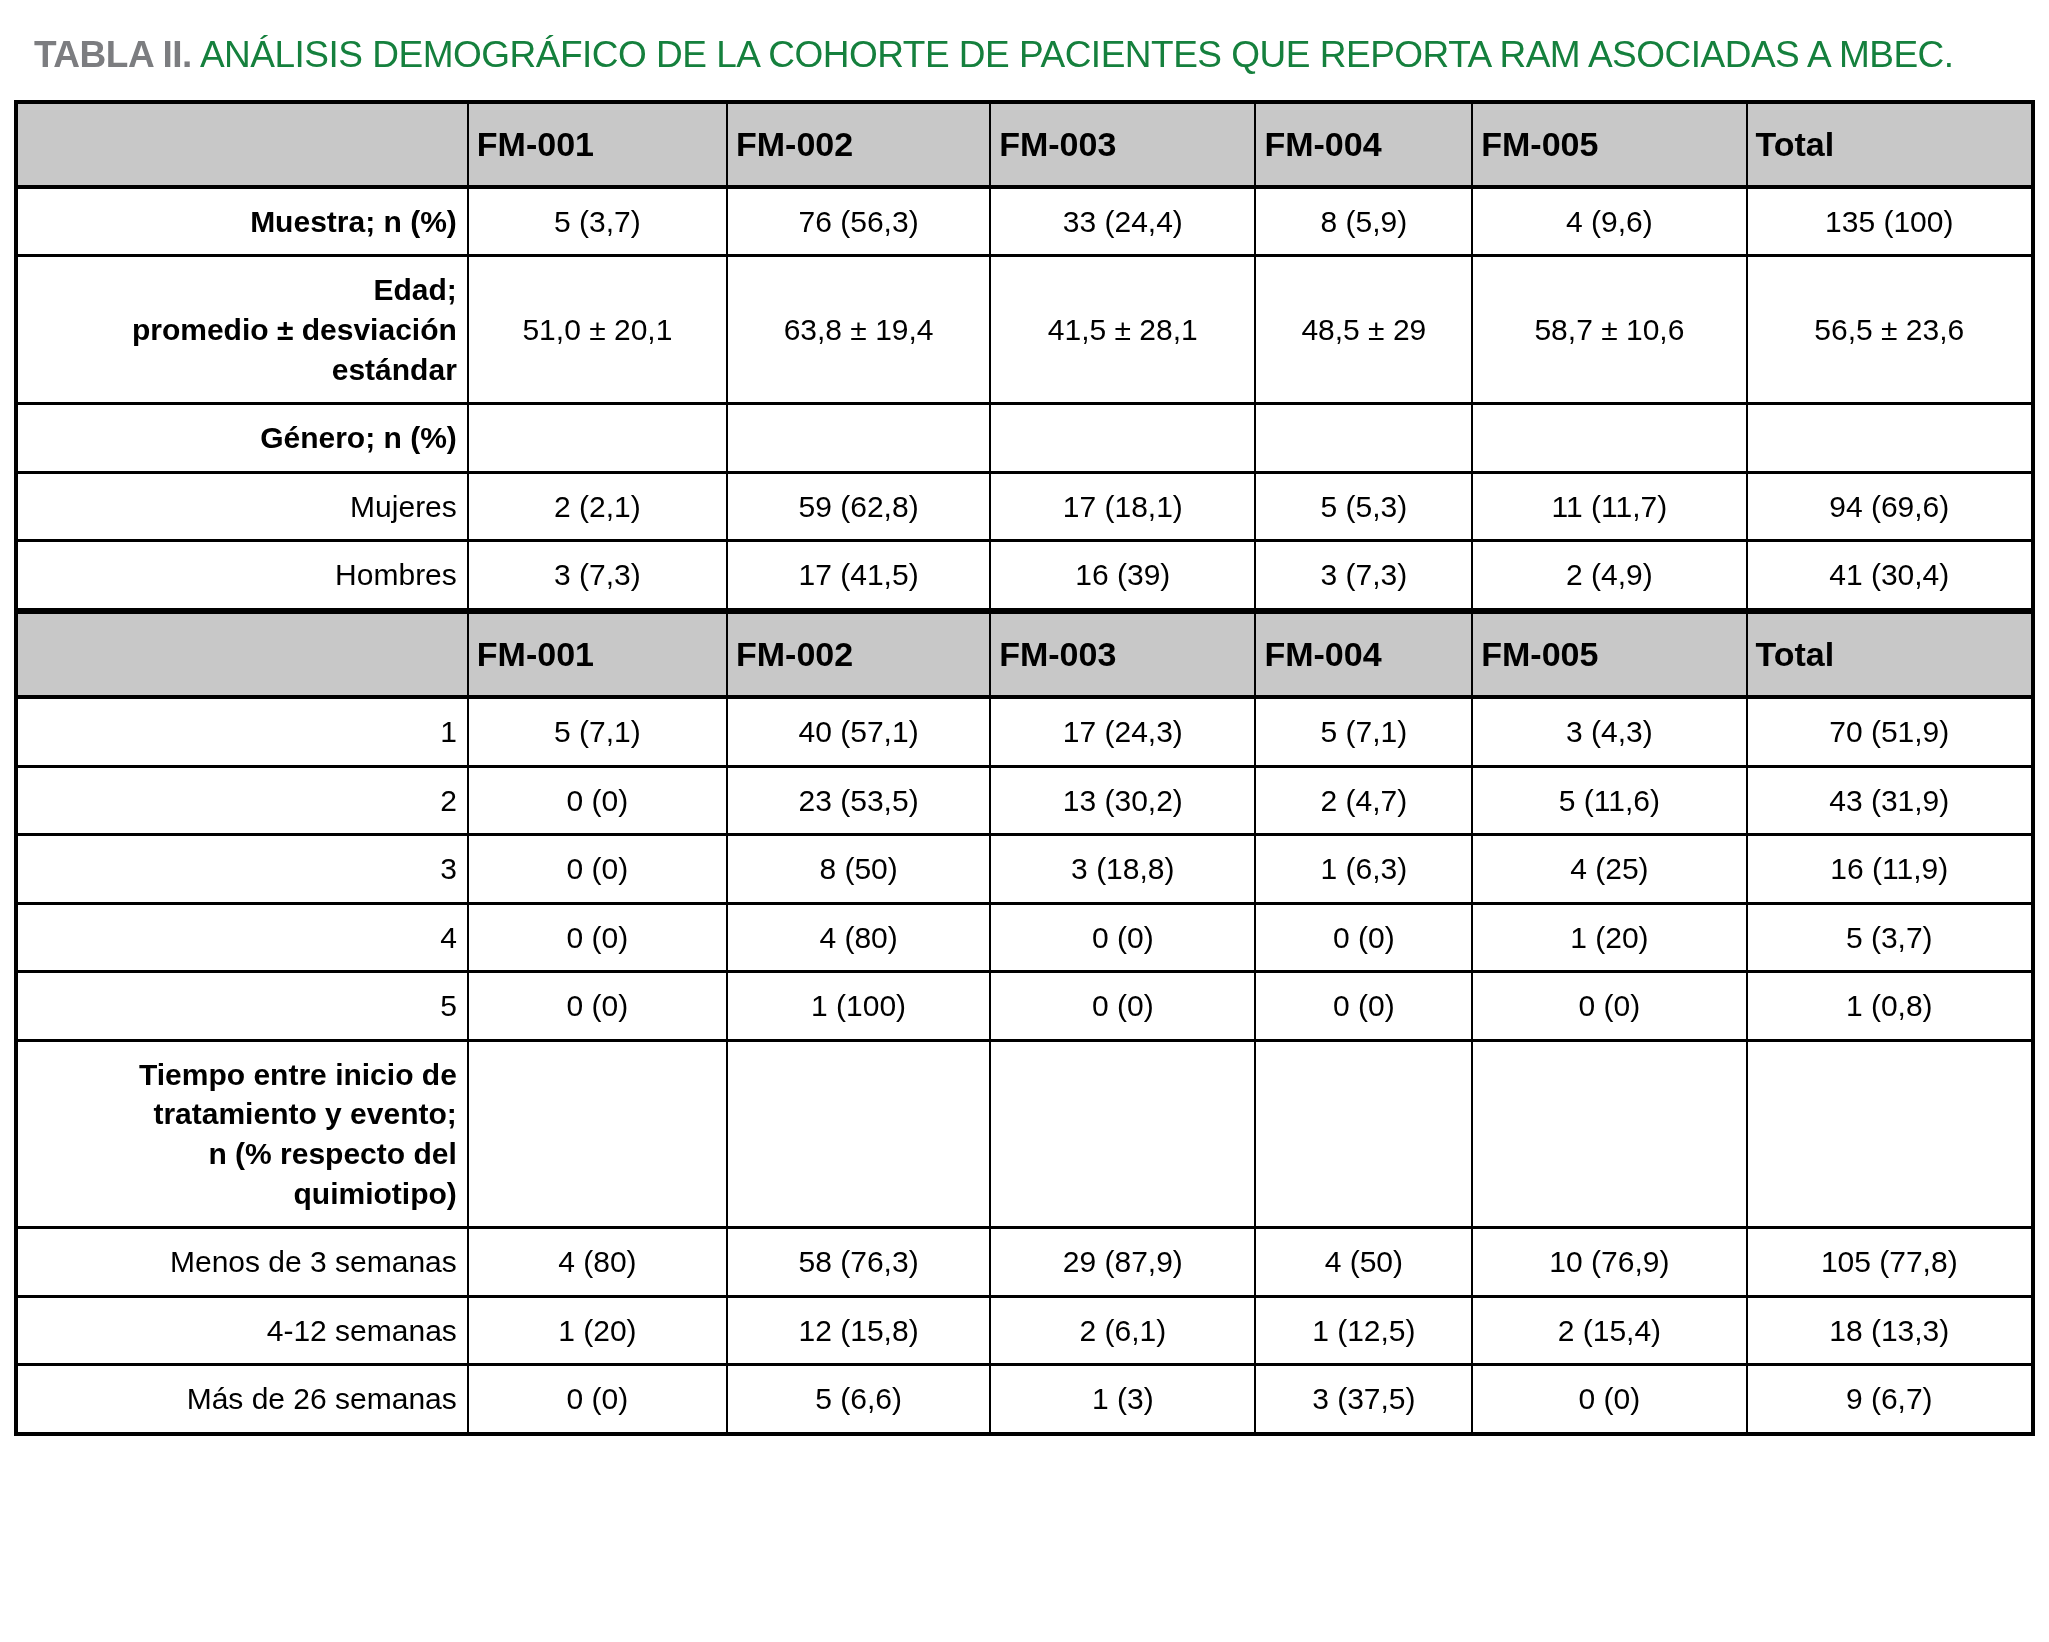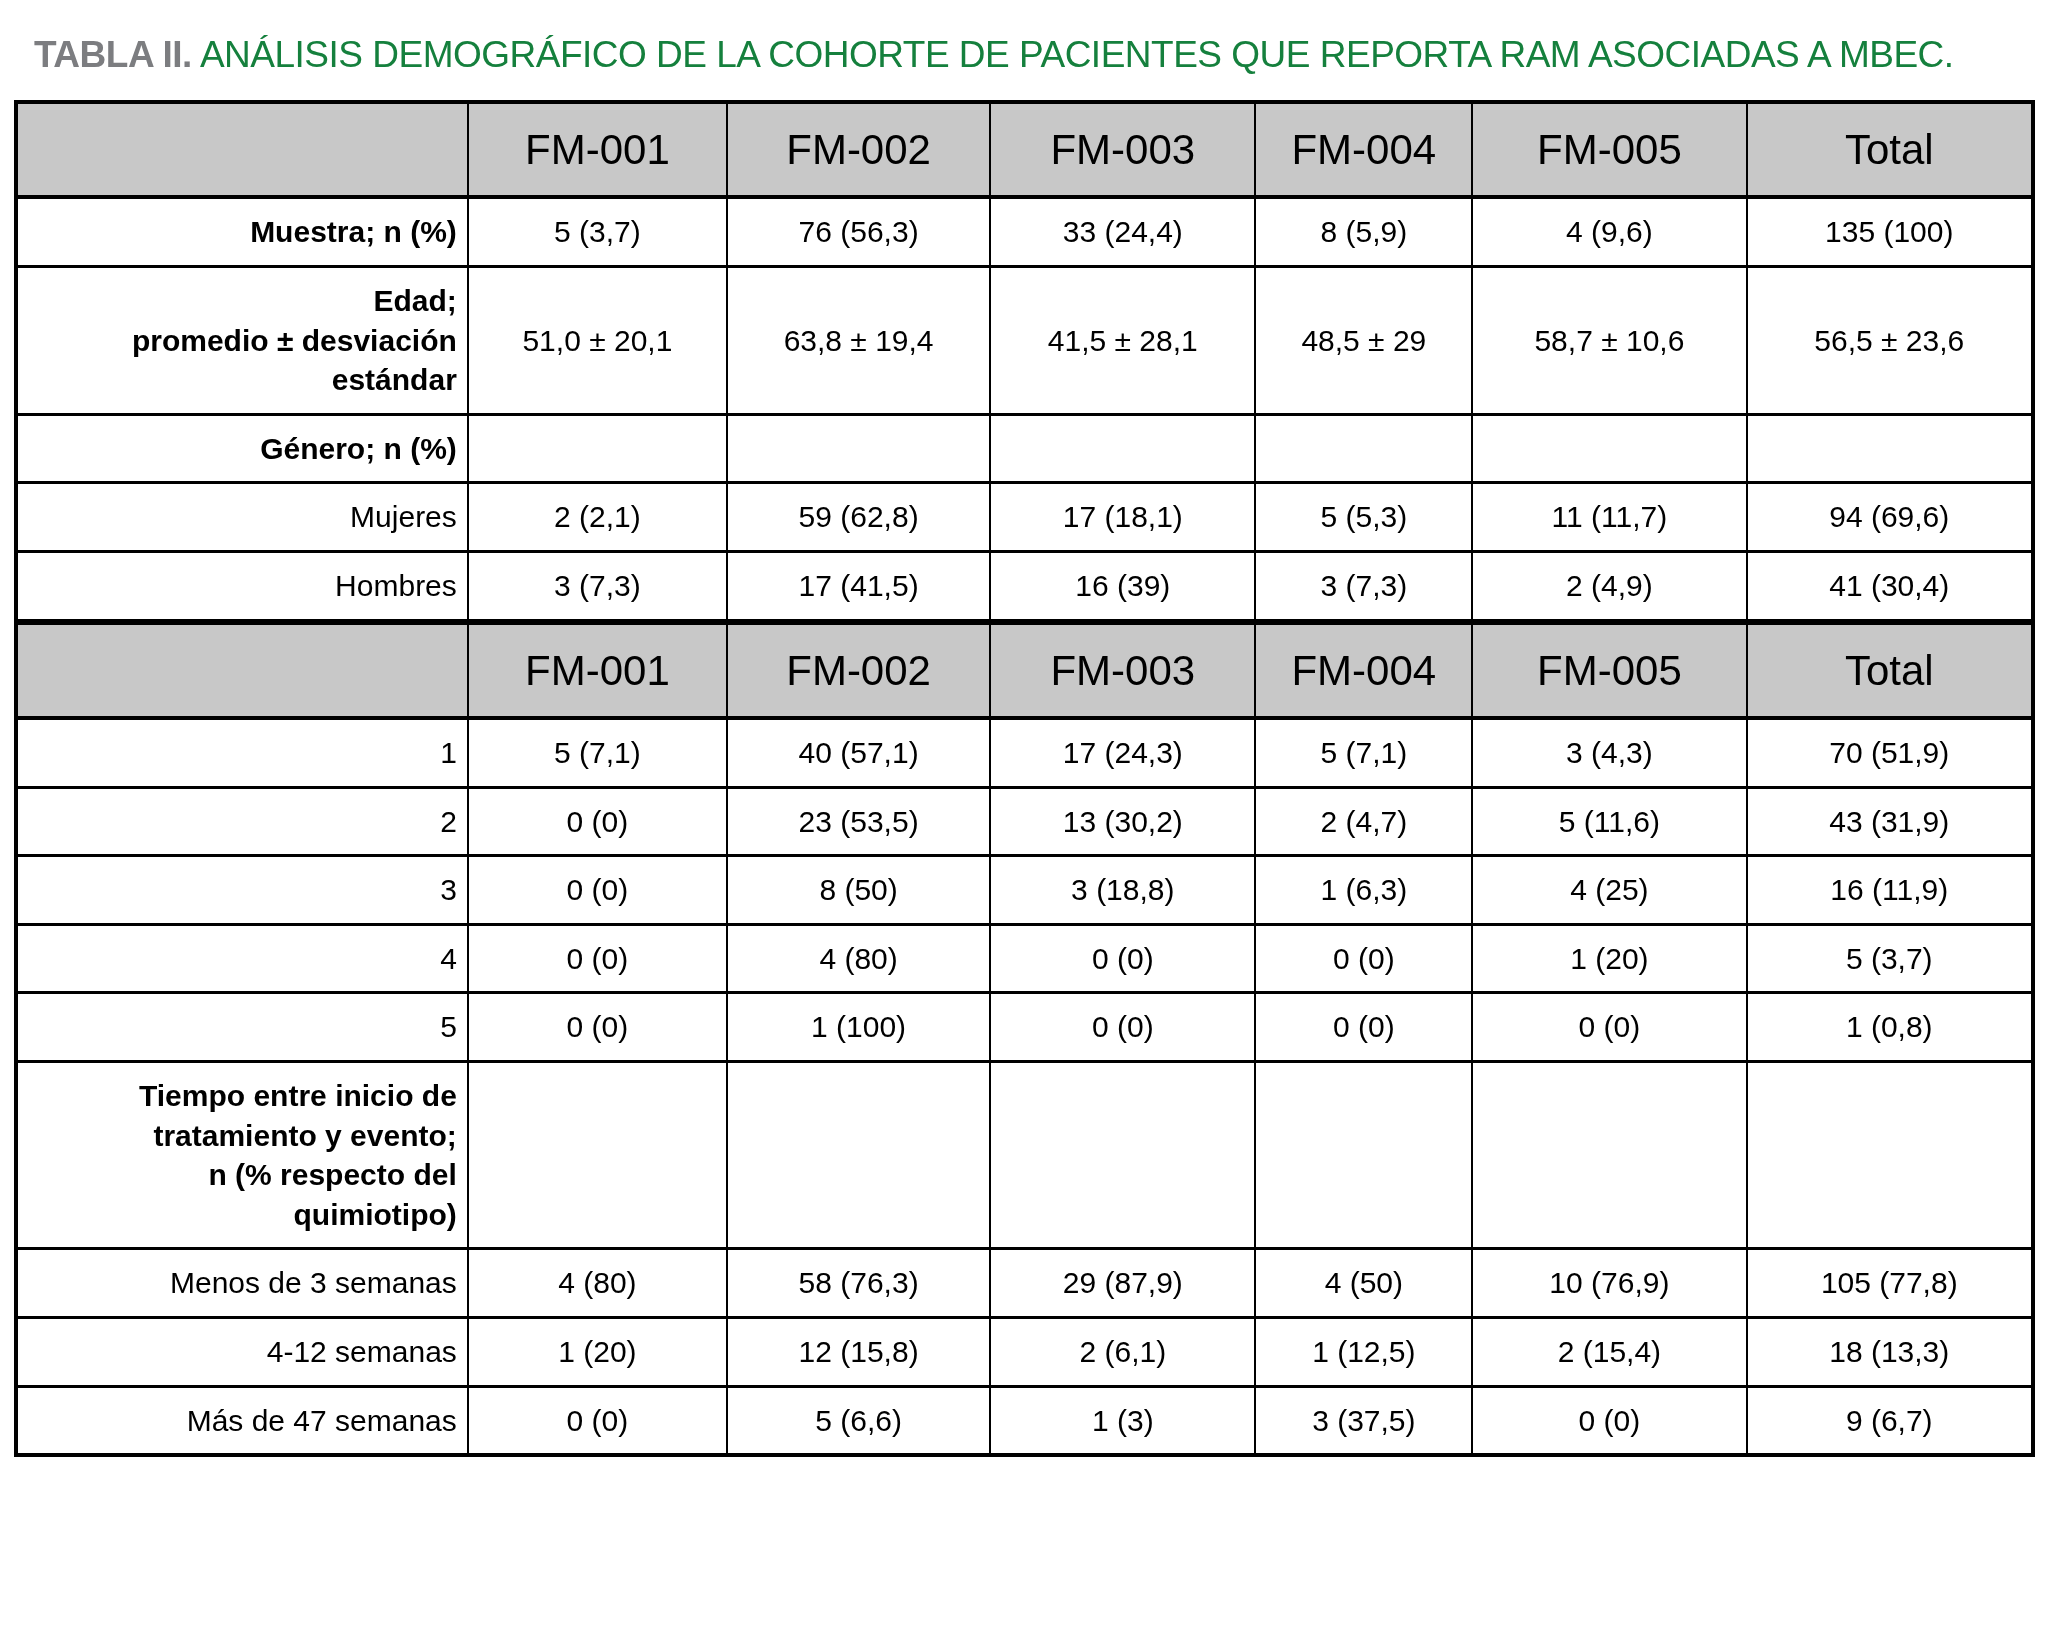--- a/index.html
+++ b/index.html
@@ -46,23 +46,23 @@
   th, td {
     border: 2px solid #000;
     border-top-width: 3px;
     border-bottom-width: 3px;
     padding: 13px 10px;
     line-height: 1.32;
     overflow: hidden;
   }
   tr.hdr th {
     background: #c8c8c8;
-    font-weight: normal;
-    text-align: center;
-    font-size: 42px;
+    font-weight: bold;
+    text-align: left;
+    font-size: 34px;
     padding: 18px 8px;
     border-bottom-width: 4px;
   }
   tr.hdr.hdr2 th {
     border-top-width: 6px;
   }
   td.label {
     text-align: right;
     font-weight: bold;
     padding-left: 16px;
@@ -230,21 +230,21 @@
         <tr>
           <td class="label plain">4-12 semanas</td>
           <td class="val">1 (20)</td>
           <td class="val">12 (15,8)</td>
           <td class="val">2 (6,1)</td>
           <td class="val">1 (12,5)</td>
           <td class="val">2 (15,4)</td>
           <td class="val">18 (13,3)</td>
         </tr>
         <tr>
-          <td class="label plain">Más de 47 semanas</td>
+          <td class="label plain">Más de 26 semanas</td>
           <td class="val">0 (0)</td>
           <td class="val">5 (6,6)</td>
           <td class="val">1 (3)</td>
           <td class="val">3 (37,5)</td>
           <td class="val">0 (0)</td>
           <td class="val">9 (6,7)</td>
         </tr>
       </tbody>
   </table>
 

